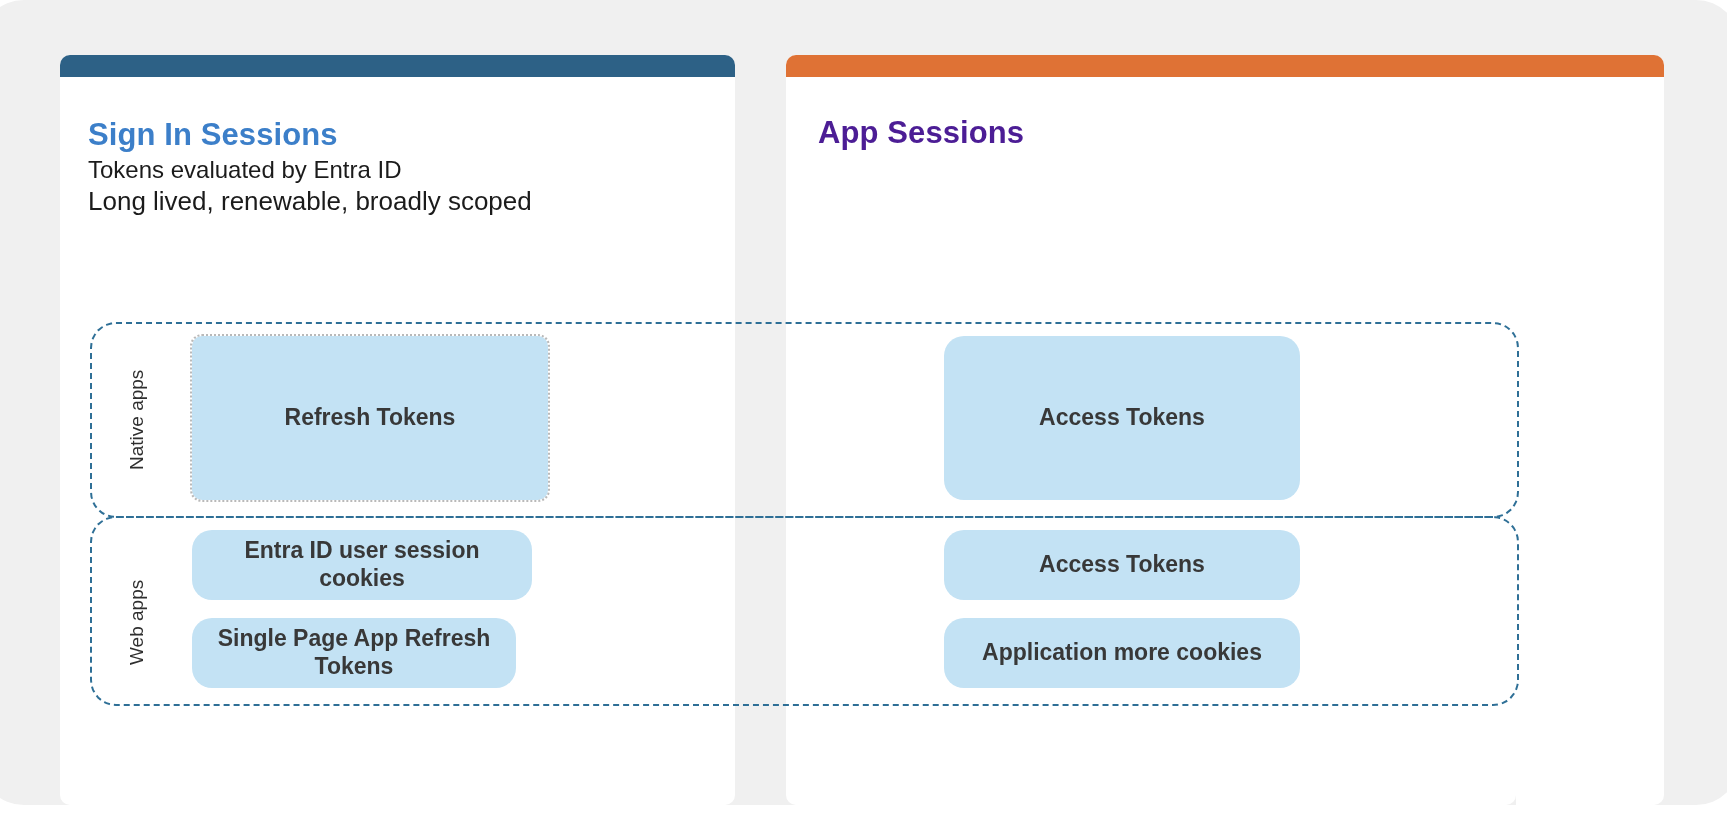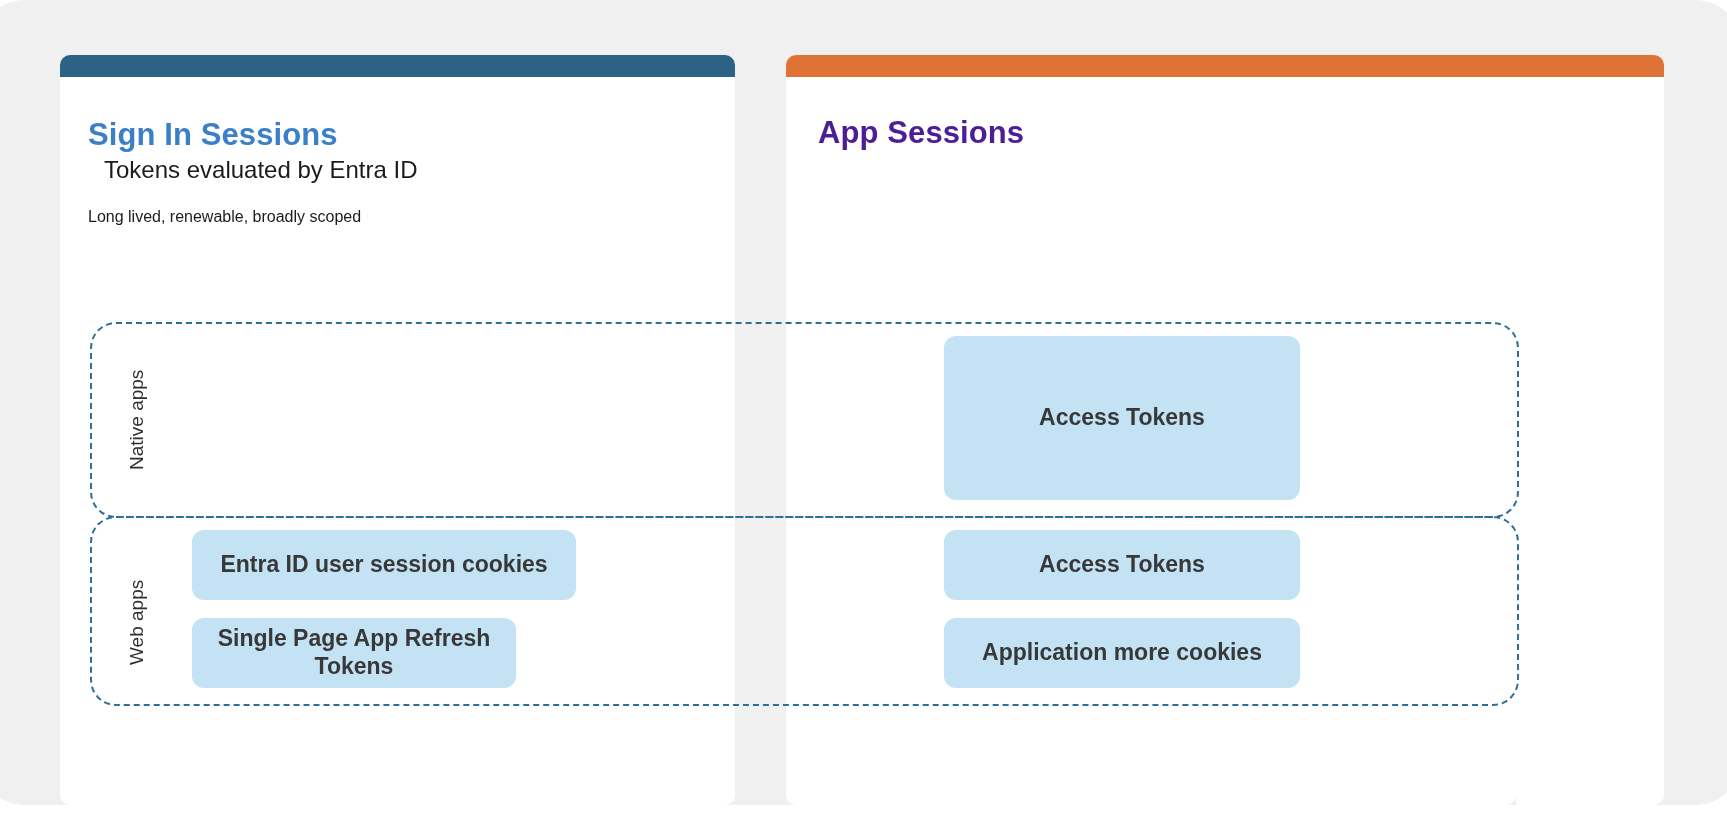--- a/index.html
+++ b/index.html
@@ -64,29 +64,29 @@
     margin: 0;
     font-size: 31px;
     font-weight: 700;
     letter-spacing: 0.1px;
     line-height: 1.12;
   }
   .title-left  { color: #3c7fc9; }
   .title-right { color: #4c1d95; }
 
   .subtitle {
-    margin: 3px 0 0 16px;
+    margin: 3px 0 0 0;
     font-size: 24px;
     font-weight: 400;
     color: #1b1b1b;
     line-height: 1.18;
   }
   .subtitle2 {
-    margin: 24px 0 0 0;
-    font-size: 16px;
+    margin: 2px 0 0 0;
+    font-size: 26px;
     font-weight: 400;
     color: #1b1b1b;
     line-height: 1.18;
   }
 
   
   .dashed {
     position: absolute;
     border: 2px dashed #2e6f96;
     border-radius: 26px;
@@ -106,40 +106,40 @@
     transform-origin: left top;
     transform: rotate(-90deg);
   }
   .side-native { left: 126px; top: 470px; }
   .side-web    { left: 126px; top: 665px; }
 
   
   .chip {
     position: absolute;
     background: #c3e2f4;
-    border-radius: 12px;
+    border-radius: 20px;
     display: flex;
     align-items: center;
     justify-content: center;
     text-align: center;
     color: #383838;
     font-size: 23px;
     font-weight: 700;
     line-height: 1.2;
     box-sizing: border-box;
     padding: 0 10px;
   }
   .chip.selected {
     outline: 2px dotted #b9b9b9;
     outline-offset: 0px;
     border-radius: 10px;
   }
 
   .chip-refresh     { left: 192px; top: 336px; width: 356px; height: 164px; }
-  .chip-entra       { left: 192px; top: 530px; width: 384px; height: 70px; }
+  .chip-entra       { left: 192px; top: 530px; width: 340px; height: 70px; }
   .chip-spa         { left: 192px; top: 618px; width: 324px; height: 70px; }
 
   .chip-access-top  { left: 944px; top: 336px; width: 356px; height: 164px; }
   .chip-access-bot  { left: 944px; top: 530px; width: 356px; height: 70px; }
   .chip-appauth     { left: 944px; top: 618px; width: 356px; height: 70px; }
 
   .gapmask {
     position: absolute;
     background: #f0f0f0;
     left: 735px; top: 55px; width: 51px; height: 750px;
@@ -170,20 +170,21 @@
     <p class="subtitle2">Long lived, renewable, broadly scoped</p>
   </div>
 
   <div class="head-block head-right">
     <p class="title title-right">App Sessions</p>
   </div>
 
   <div class="side-label side-native">Native apps</div>
   <div class="side-label side-web">Web apps</div>
 
+  <div class="chip chip-refresh selected">Refresh Tokens</div>
   <div class="chip chip-entra">Entra ID user session cookies</div>
   <div class="chip chip-spa">Single Page App Refresh Tokens</div>
 
   <div class="chip chip-access-top">Access Tokens</div>
   <div class="chip chip-access-bot">Access Tokens</div>
   <div class="chip chip-appauth">Application more cookies</div>
 
 </div>
 
 </body></html>

